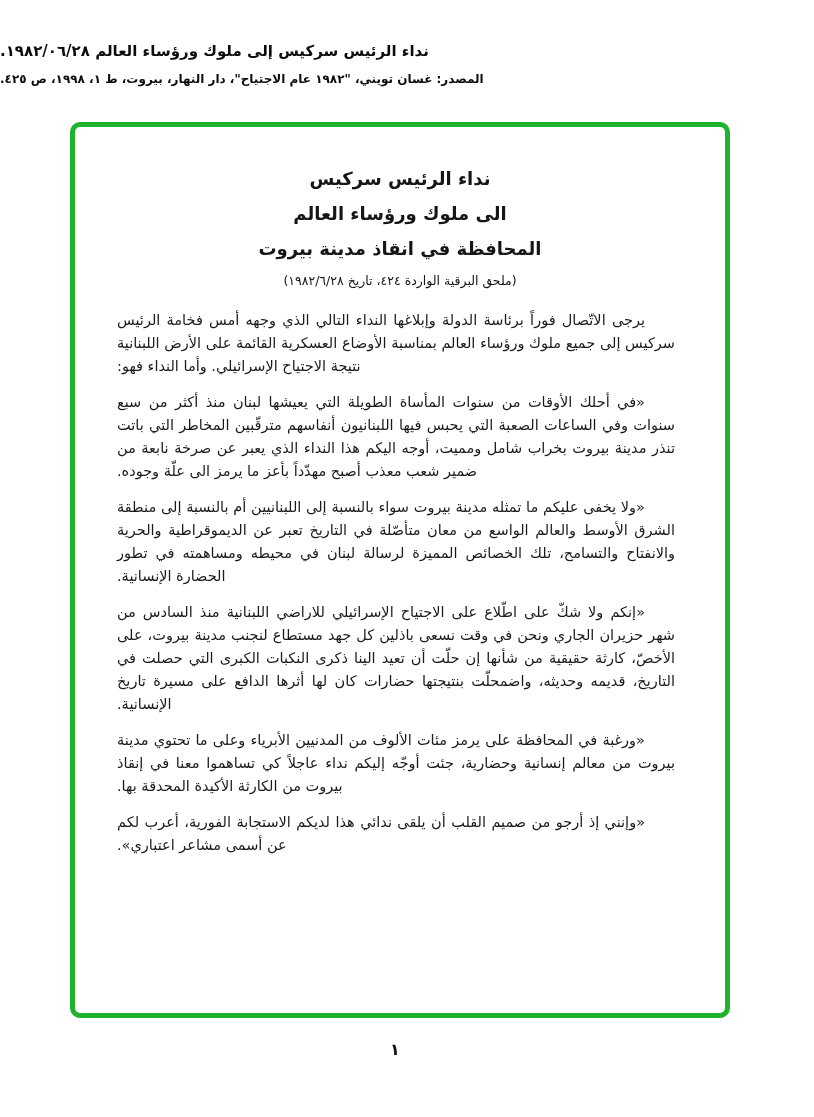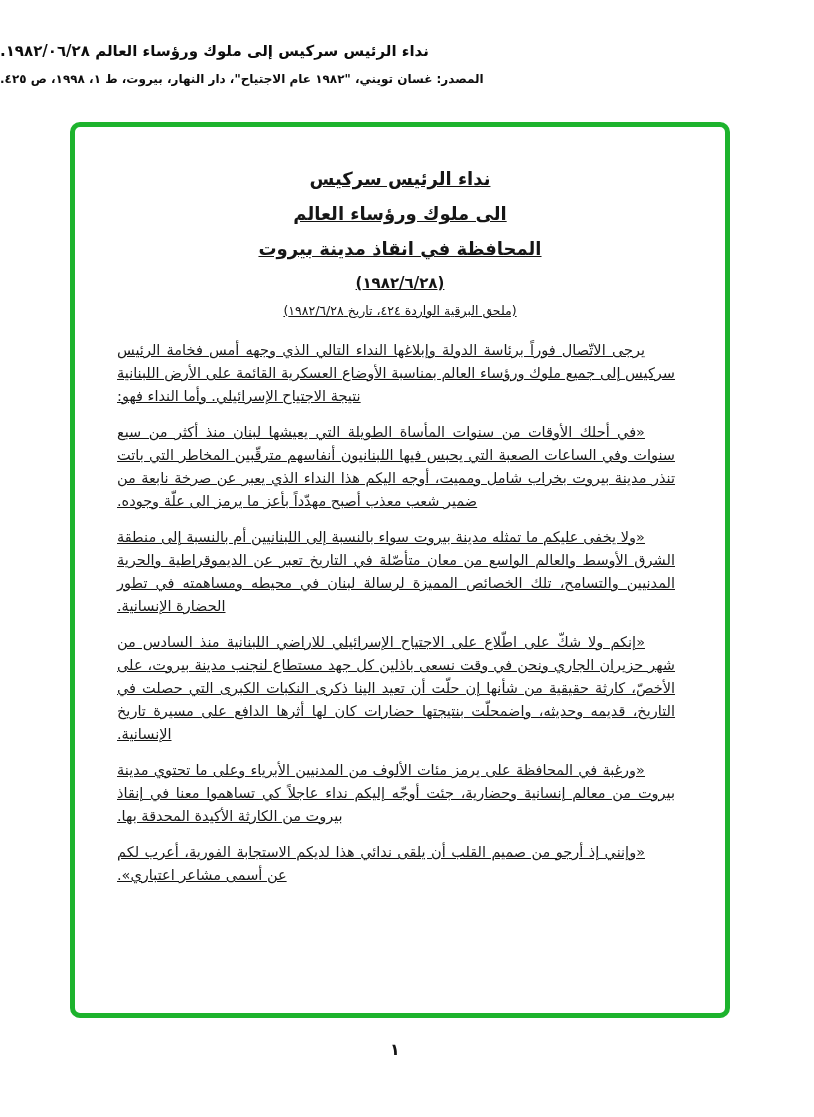--- a/index.html
+++ b/index.html
@@ -89,34 +89,33 @@
 </head>
 <body>
 
 <div class="page">
 
   <div class="header" dir="rtl">
     <div class="header-title">نداء الرئيس سركيس إلى ملوك ورؤساء العالم ١٩٨٢/٠٦/٢٨.</div>
     <div class="header-source">المصدر: غسان تويني، "١٩٨٢ عام الاجتياح"، دار النهار، بيروت، ط ١، ١٩٩٨، ص ٤٢٥.</div>
   </div>
 
-  <div class="frame" style="border-color: rgb(29, 179, 45); text-decoration: underline;">
+  <div class="frame" style="border-color: rgb(29, 179, 45);">
 
     <div class="title-block" dir="rtl">
       <div class="t-line">نداء الرئيس سركيس</div>
       <div class="t-line">الى ملوك ورؤساء العالم</div>
       <div class="t-line">المحافظة في انقاذ مدينة بيروت</div>
-      <div class="t-date">(١٩٨٢/٦/٢٨)</div>
       <div class="t-note">(ملحق البرقية الواردة ٤٢٤، تاريخ ١٩٨٢/٦/٢٨)</div>
     </div>
 
     <div class="body-text" dir="rtl">
       <p>يرجى الاتّصال فوراً برئاسة الدولة وإبلاغها النداء التالي الذي وجهه أمس فخامة الرئيس سركيس إلى جميع ملوك ورؤساء العالم بمناسبة الأوضاع العسكرية القائمة على الأرض اللبنانية نتيجة الاجتياح الإسرائيلي. وأما النداء فهو:</p>
       <p>«في أحلك الأوقات من سنوات المأساة الطويلة التي يعيشها لبنان منذ أكثر من سبع سنوات وفي الساعات الصعبة التي يحبس فيها اللبنانيون أنفاسهم مترقّبين المخاطر التي باتت تنذر مدينة بيروت بخراب شامل ومميت، أوجه اليكم هذا النداء الذي يعبر عن صرخة نابعة من ضمير شعب معذب أصبح مهدّداً بأعز ما يرمز الى علّة وجوده.</p>
-      <p>«ولا يخفى عليكم ما تمثله مدينة بيروت سواء بالنسبة إلى اللبنانيين أم بالنسبة إلى منطقة الشرق الأوسط والعالم الواسع من معان متأصّلة في التاريخ تعبر عن الديموقراطية والحرية المدنيين والتسامح، تلك الخصائص المميزة لرسالة لبنان في محيطه ومساهمته في تطور الحضارة الإنسانية.</p>
+      <p>«ولا يخفى عليكم ما تمثله مدينة بيروت سواء بالنسبة إلى اللبنانيين أم بالنسبة إلى منطقة الشرق الأوسط والعالم الواسع من معان متأصّلة في التاريخ تعبر عن الديموقراطية والحرية والانفتاح والتسامح، تلك الخصائص المميزة لرسالة لبنان في محيطه ومساهمته في تطور الحضارة الإنسانية.</p>
       <p>«إنكم ولا شكّ على اطّلاع على الاجتياح الإسرائيلي للاراضي اللبنانية منذ السادس من شهر حزيران الجاري ونحن في وقت نسعى باذلين كل جهد مستطاع لنجنب مدينة بيروت، على الأخصّ، كارثة حقيقية من شأنها إن حلّت أن تعيد الينا ذكرى النكبات الكبرى التي حصلت في التاريخ، قديمه وحديثه، واضمحلّت بنتيجتها حضارات كان لها أثرها الدافع على مسيرة تاريخ الإنسانية.</p>
       <p>«ورغبة في المحافظة على يرمز مئات الألوف من المدنيين الأبرياء وعلى ما تحتوي مدينة بيروت من معالم إنسانية وحضارية، جئت أوجّه إليكم نداء عاجلاً كي تساهموا معنا في إنقاذ بيروت من الكارثة الأكيدة المحدقة بها.</p>
       <p>«وإنني إذ أرجو من صميم القلب أن يلقى ندائي هذا لديكم الاستجابة الفورية، أعرب لكم عن أسمى مشاعر اعتباري».</p>
     </div>
 
   </div>
 
   <div class="page-number">١</div>
 
 </div>

